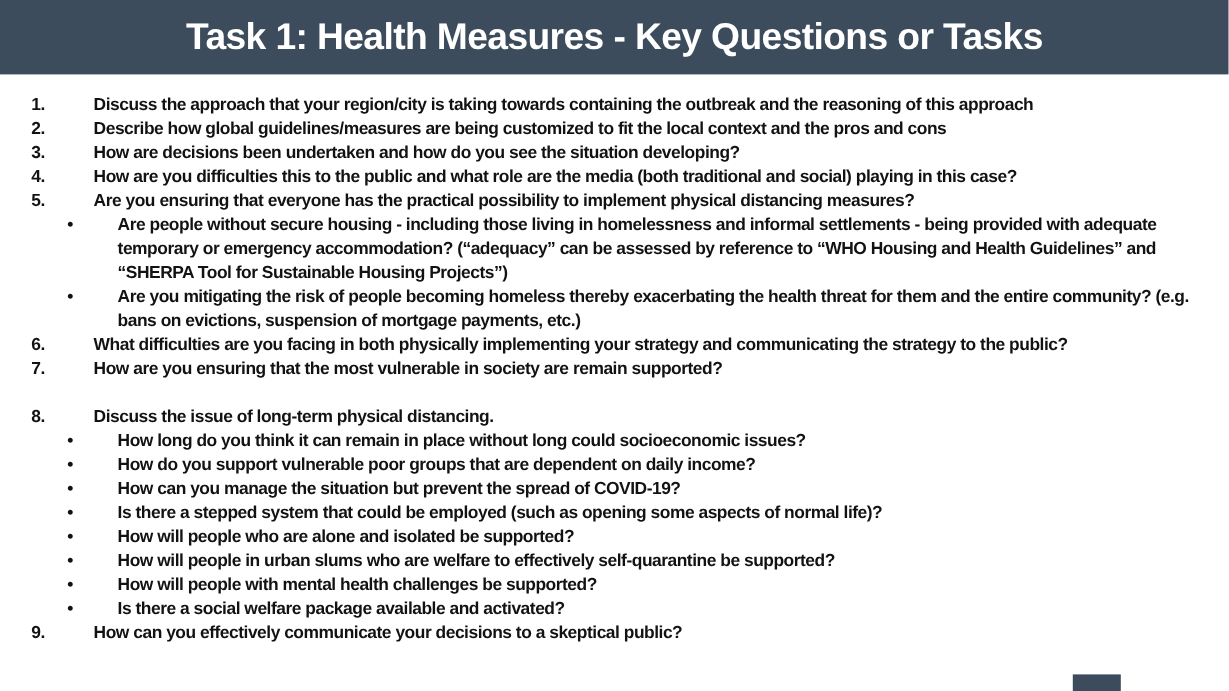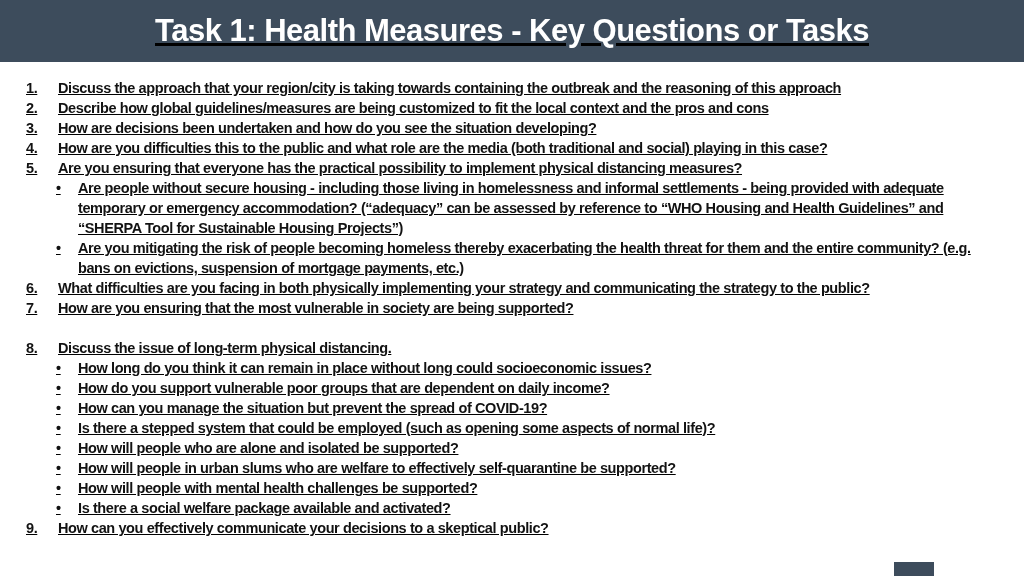--- a/index.html
+++ b/index.html
@@ -6,21 +6,20 @@
   html, body {
     width: 1024px; height: 576px;
     background: #ffffff;
     font-family: "Liberation Sans", sans-serif;
   }
   .slide {
     position: relative;
     width: 1024px; height: 576px;
     background: #ffffff;
     overflow: hidden;
-    text-decoration: underline;
   }
   .slide-header {
     width: 1024px; height: 62px;
     background: #3d4c5c;
     display: flex; align-items: center; justify-content: center;
   }
   .slide-title {
     color: #ffffff;
     font-size: 31px;
     font-weight: bold;
@@ -46,21 +45,21 @@
     padding-left: 30px;
   }
   .row.bullet .marker {
     flex: 0 0 22px;
     width: 22px;
     text-align: left;
   }
   .row.spacer {
     height: 20px;
   }
-  .text { flex: 1; }
+  .text { flex: 1; margin-left: 20px; }
   .corner-box {
     position: absolute;
     bottom: 0; right: 90px;
     width: 40px; height: 14px;
     background: #3d4c5c;
   }
 </style>
 </head>
 <body>
 
@@ -97,21 +96,21 @@
         <div class="row bullet">
           <span class="marker">•</span>
           <span class="text">Are you mitigating the risk of people becoming homeless thereby exacerbating the health threat for them and the entire community? (e.g. bans on evictions, suspension of mortgage payments, etc.)</span>
         </div>
         <div class="row number">
           <span class="marker">6.</span>
           <span class="text">What difficulties are you facing in both physically implementing your strategy and communicating the strategy to the public?</span>
         </div>
         <div class="row number">
           <span class="marker">7.</span>
-          <span class="text">How are you ensuring that the most vulnerable in society are being supported?</span>
+          <span class="text">How are you ensuring that the most vulnerable in society are remain supported?</span>
         </div>
         <div class="row spacer"></div>
         <div class="row number">
           <span class="marker">8.</span>
           <span class="text">Discuss the issue of long-term physical distancing.</span>
         </div>
         <div class="row bullet">
           <span class="marker">•</span>
           <span class="text">How long do you think it can remain in place without long could socioeconomic issues?</span>
         </div>

